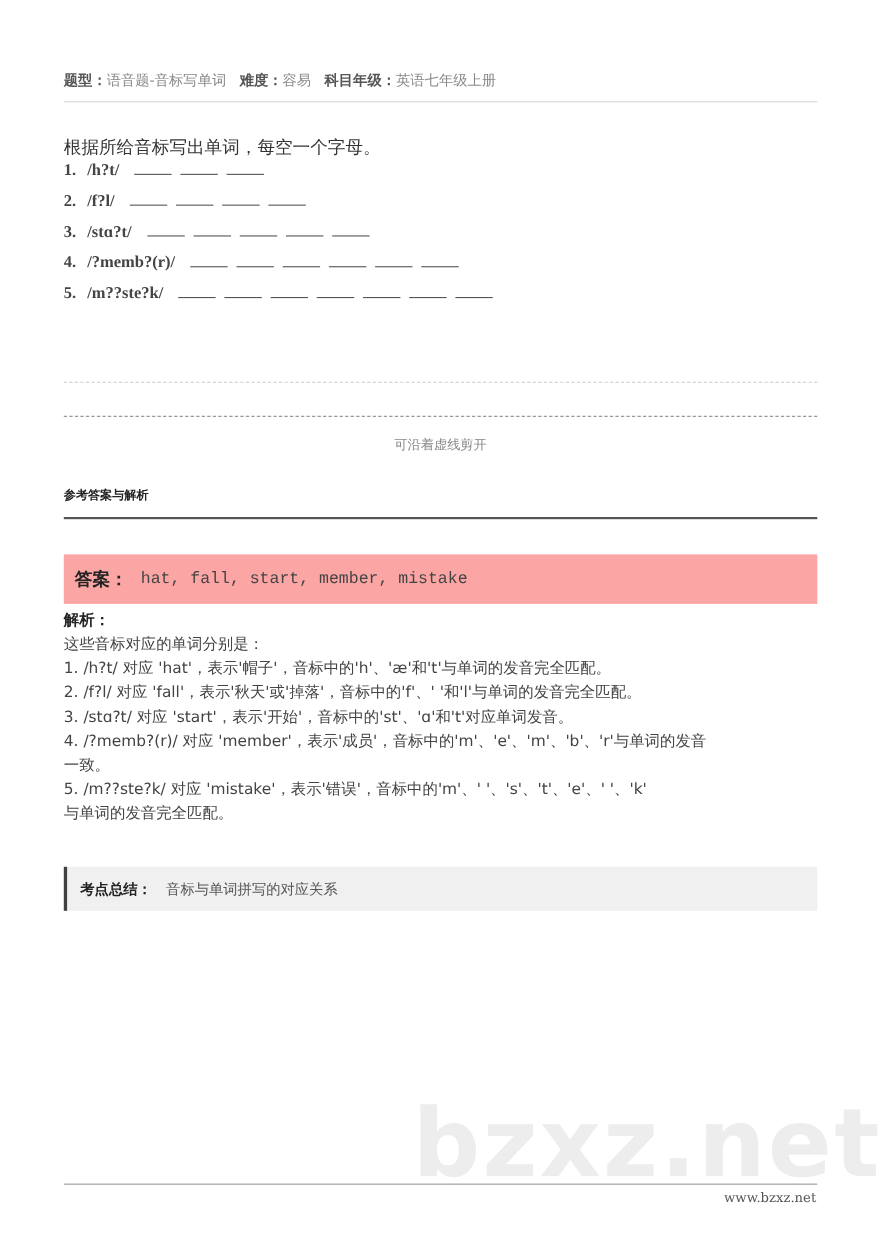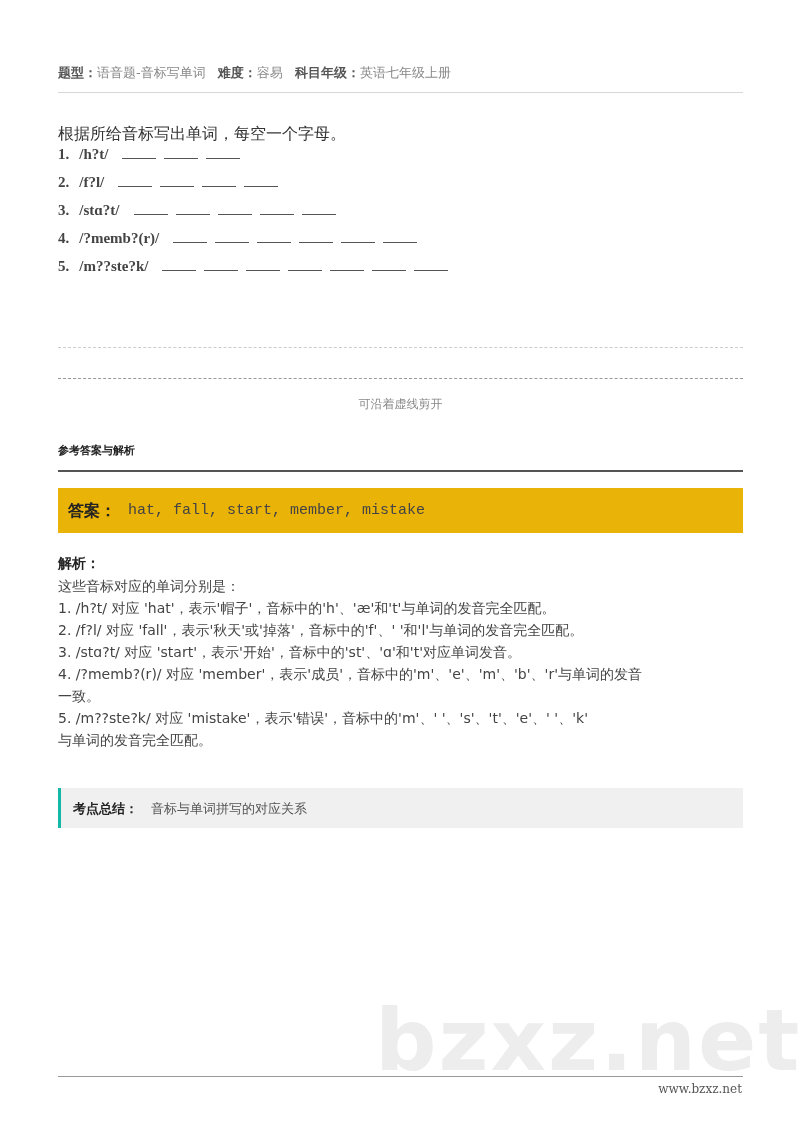--- a/index.html
+++ b/index.html
@@ -24,33 +24,33 @@
 
   .cut1 { position: absolute; top: 347px; left: 0; width: 685px; border-top: 1px dashed #ccc; }
   .cut2 { position: absolute; top: 378px; left: 0; width: 685px; border-top: 1px dashed #999; }
   .cut-label { position: absolute; top: 396px; left: 0; width: 685px; text-align: center;
                font-size: 12px; color: #888; font-family: "DejaVu Sans", sans-serif; }
 
   .sec-title { position: absolute; top: 443px; left: 0; font-size: 11px; font-weight: bold; color: #222;
                font-family: Liberation Serif, serif; }
   .sec-rule { position: absolute; top: 470px; left: 0; width: 685px; height: 2px; background: #555; }
 
-  .answer-box { position: absolute; top: 488px; left: 0; width: 685px; height: 45px; background: #eab308; }
+  .answer-box { position: absolute; top: 504px; left: 0; width: 685px; height: 45px; background: #fca5a5; }
   .answer-box .lbl { position: absolute; left: 10px; top: 13px; font-size: 16px; font-weight: bold; color: #222;
                      font-family: "DejaVu Sans", sans-serif; }
   .answer-box .val { position: absolute; left: 70px; top: 14px; font-size: 15px; color: #444;
                      font-family: "Liberation Mono", monospace; }
 
   .ana-label { position: absolute; top: 555px; left: 0; font-size: 14px; font-weight: bold; color: #222;
                font-family: "DejaVu Sans", sans-serif; }
   .ana { position: absolute; left: 0; width: 690px; font-size: 14px; color: #444; line-height: 22px;
          font-family: "DejaVu Sans", sans-serif; white-space: nowrap; }
 
   .summary { position: absolute; top: 788px; left: 0; width: 685px; height: 40px; background: #f0f0f0;
-             border-left: 3px solid #14b8a6; box-sizing: border-box; }
+             border-left: 3px solid #404040; box-sizing: border-box; }
   .summary .lbl { position: absolute; left: 12px; top: 12px; font-size: 13px; font-weight: bold; color: #222;
                   font-family: "DejaVu Sans", sans-serif; }
   .summary .val { position: absolute; left: 90px; top: 12px; font-size: 13px; color: #555;
                   font-family: "DejaVu Sans", sans-serif; }
 
   .watermark { position: absolute; left: 375px; top: 990px; font-size: 86px; font-weight: bold;
                color: #ededed; font-family: "DejaVu Sans", sans-serif; letter-spacing: 2px; }
   .foot-rule { position: absolute; top: 1076px; left: 58px; width: 685px; height: 1px; background: #999; }
   .foot { position: absolute; top: 1082px; right: 58px; font-size: 12px; color: #555;
           font-family: "DejaVu Serif", serif; }

